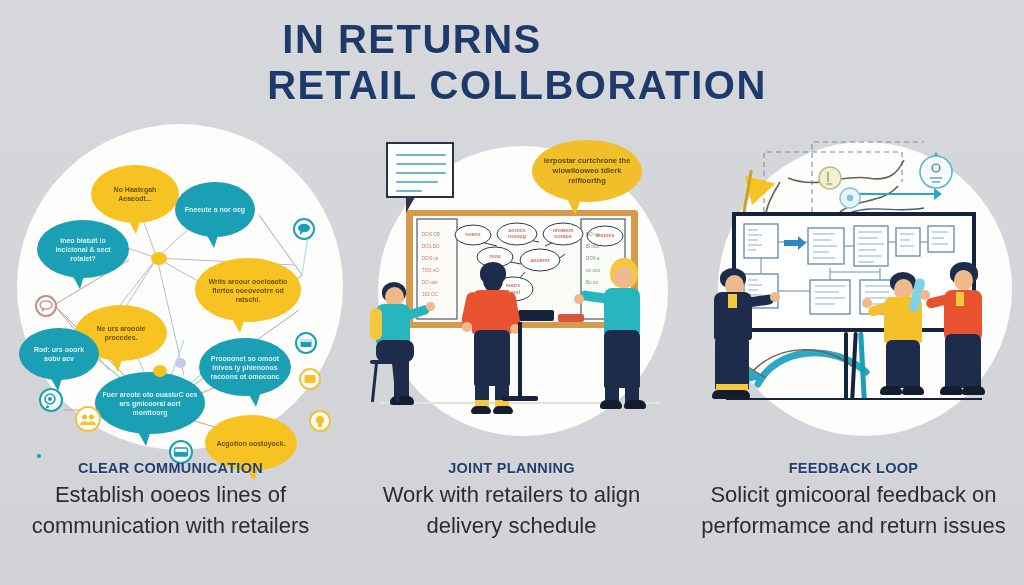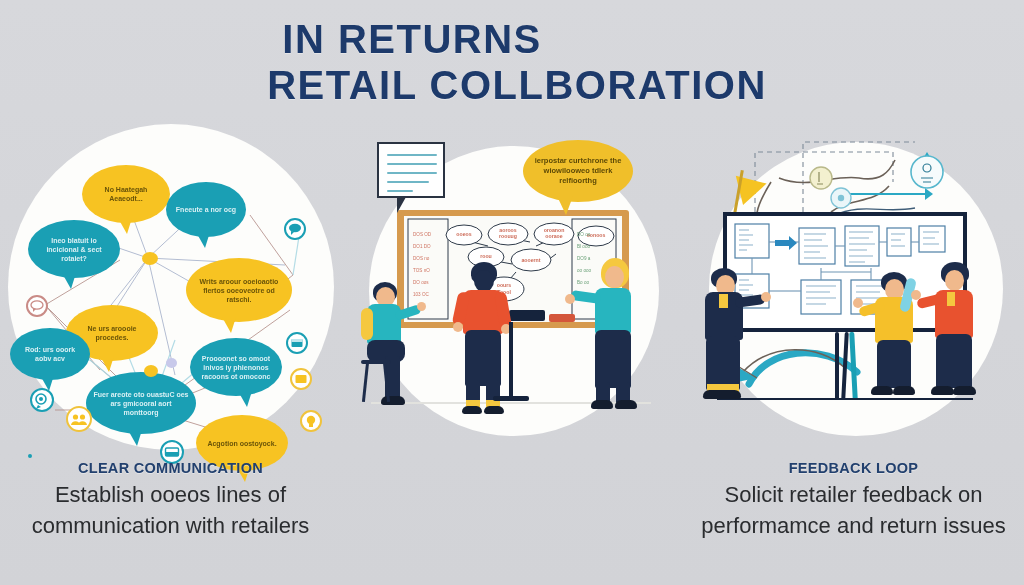--- a/index.html
+++ b/index.html
@@ -48,21 +48,21 @@
     top: 110px;
     width: 341px;
     height: 475px;
   }
   .panel-1 { left: 0px; }
   .panel-2 { left: 341px; }
   .panel-3 { left: 683px; }
 
   .art {
     position: absolute;
-    left: 0; top: 0;
+    left: 9px; top: 0;
     width: 341px;
     height: 345px;
   }
   .circle-bg {
     position: absolute;
     border-radius: 50%;
     background: #fdfdfb;
   }
   .p1-circle { left: 8px;  top: 14px;  width: 326px; height: 326px; }
   .p2-circle { left: 28px; top: 36px;  width: 290px; height: 290px; }
@@ -471,20 +471,24 @@
         <div class="arm" style="left:-2px; top:34px; width:30px; height:10px; background:#27b5bf; transform:rotate(8deg);"></div>
         <div style="position:absolute; left:-8px; top:36px; width:10px; height:10px; border-radius:50%; background:#f0b98c;"></div>
         <div class="leg" style="left:22px; top:72px; width:36px; height:58px; background:#1d2c4a; border-radius:6px 6px 2px 2px;"></div>
         <div class="leg" style="left:23px; top:124px; width:14px; height:22px; background:#1d2c4a;"></div>
         <div class="leg" style="left:43px; top:124px; width:14px; height:22px; background:#1d2c4a;"></div>
         <div class="shoe" style="left:18px; top:142px; width:22px; height:9px;"></div>
         <div class="shoe" style="left:42px; top:142px; width:22px; height:9px;"></div>
       </div>
     </div>
 
+    <div class="caption">
+      <div class="cap-head">JOINT PLANNING</div>
+      <div class="cap-body">Work with retailers to align delivery schedule</div>
+    </div>
   </div>
 
   <div class="panel panel-3">
     <div class="art">
       <div class="circle-bg p3-circle"></div>
 
       <svg width="341" height="200" style="position:absolute; left:0; top:6px;">
         <g stroke="#7f8b99" stroke-width="1.1" fill="none" stroke-dasharray="5 4">
           <path d="M72 96 L72 36 L210 36 L210 66"></path>
           <path d="M120 96 L120 26 L232 26"></path>
@@ -599,17 +603,17 @@
         <div style="position:absolute; left:-12px; top:28px; width:10px; height:10px; border-radius:50%; background:#f0b98c;"></div>
         <div style="position:absolute; left:24px; top:30px; width:8px; height:14px; background:#f5c83f;"></div>
         <div class="leg" style="left:13px; top:72px; width:36px; height:54px; background:#1d2c4a; border-radius:6px 6px 2px 2px;"></div>
         <div class="shoe" style="left:8px; top:124px; width:23px; height:9px;"></div>
         <div class="shoe" style="left:30px; top:124px; width:23px; height:9px;"></div>
       </div>
     </div>
 
     <div class="caption">
       <div class="cap-head">FEEDBACK LOOP</div>
-      <div class="cap-body">Solicit retailer feedback on performamce and return issues</div>
+      <div class="cap-body">Solicit gmicooral feedback on performamce and return issues</div>
     </div>
   </div>
 
 </div>
 
 </body></html>

